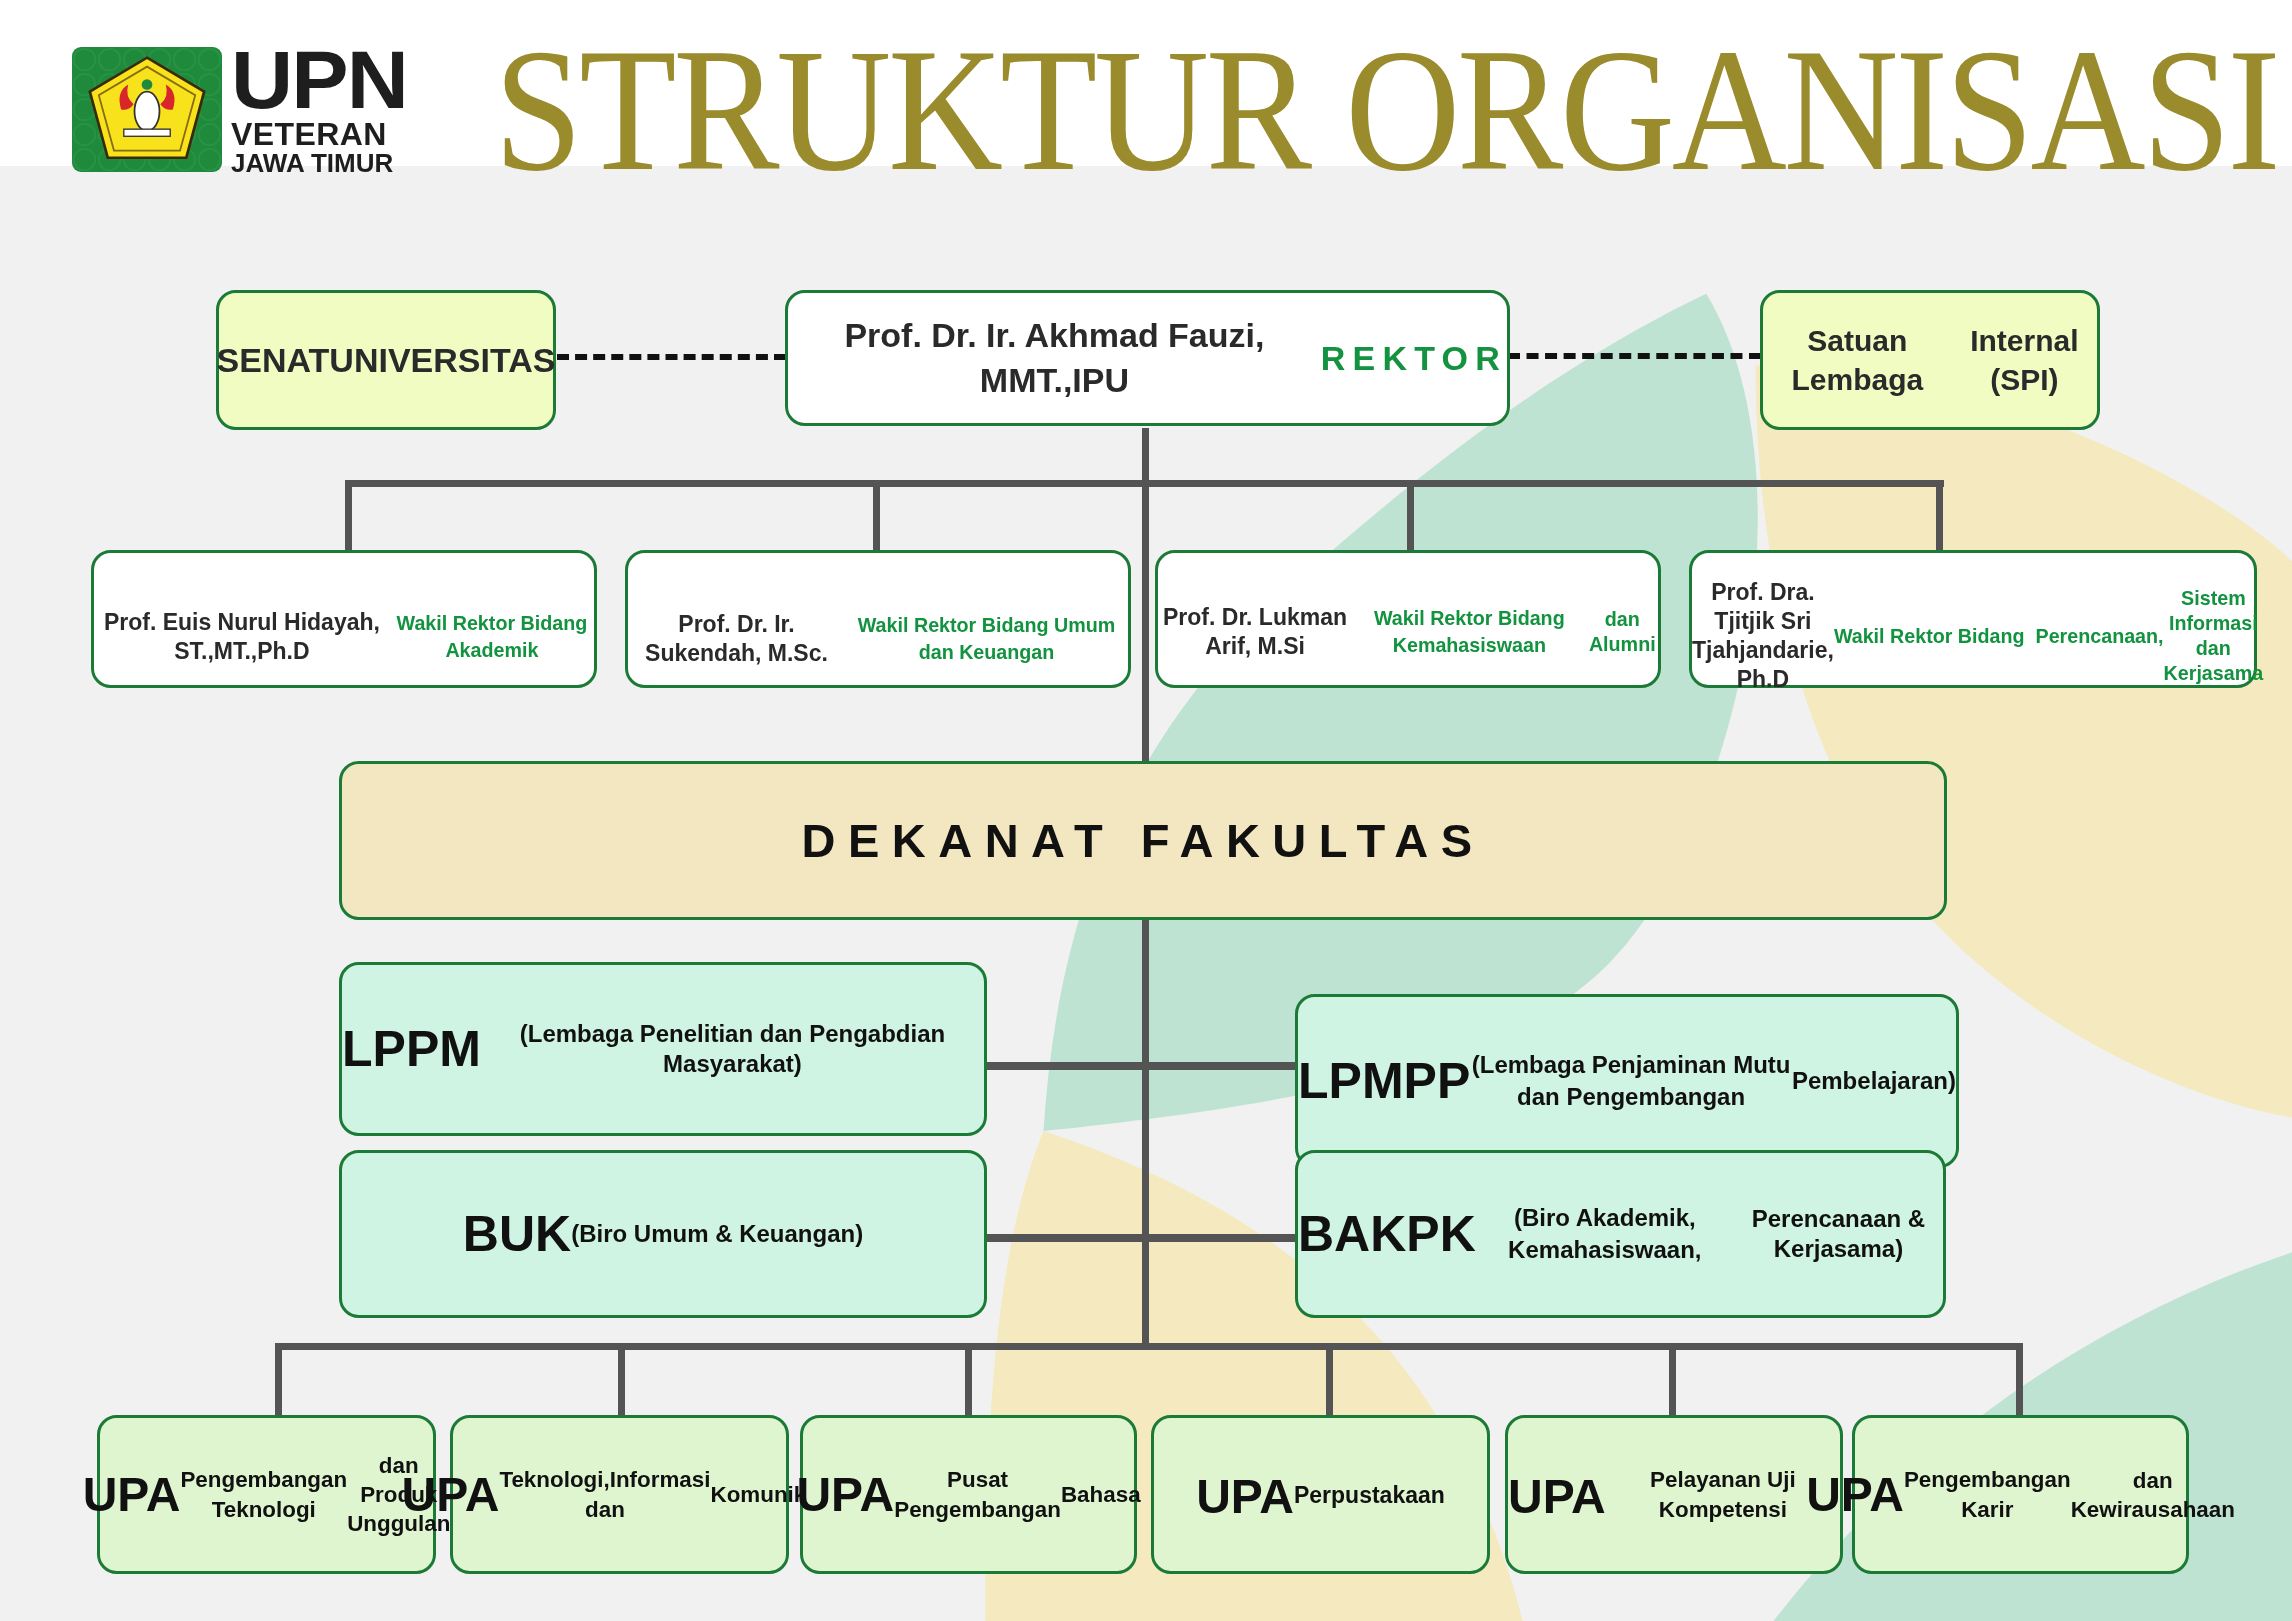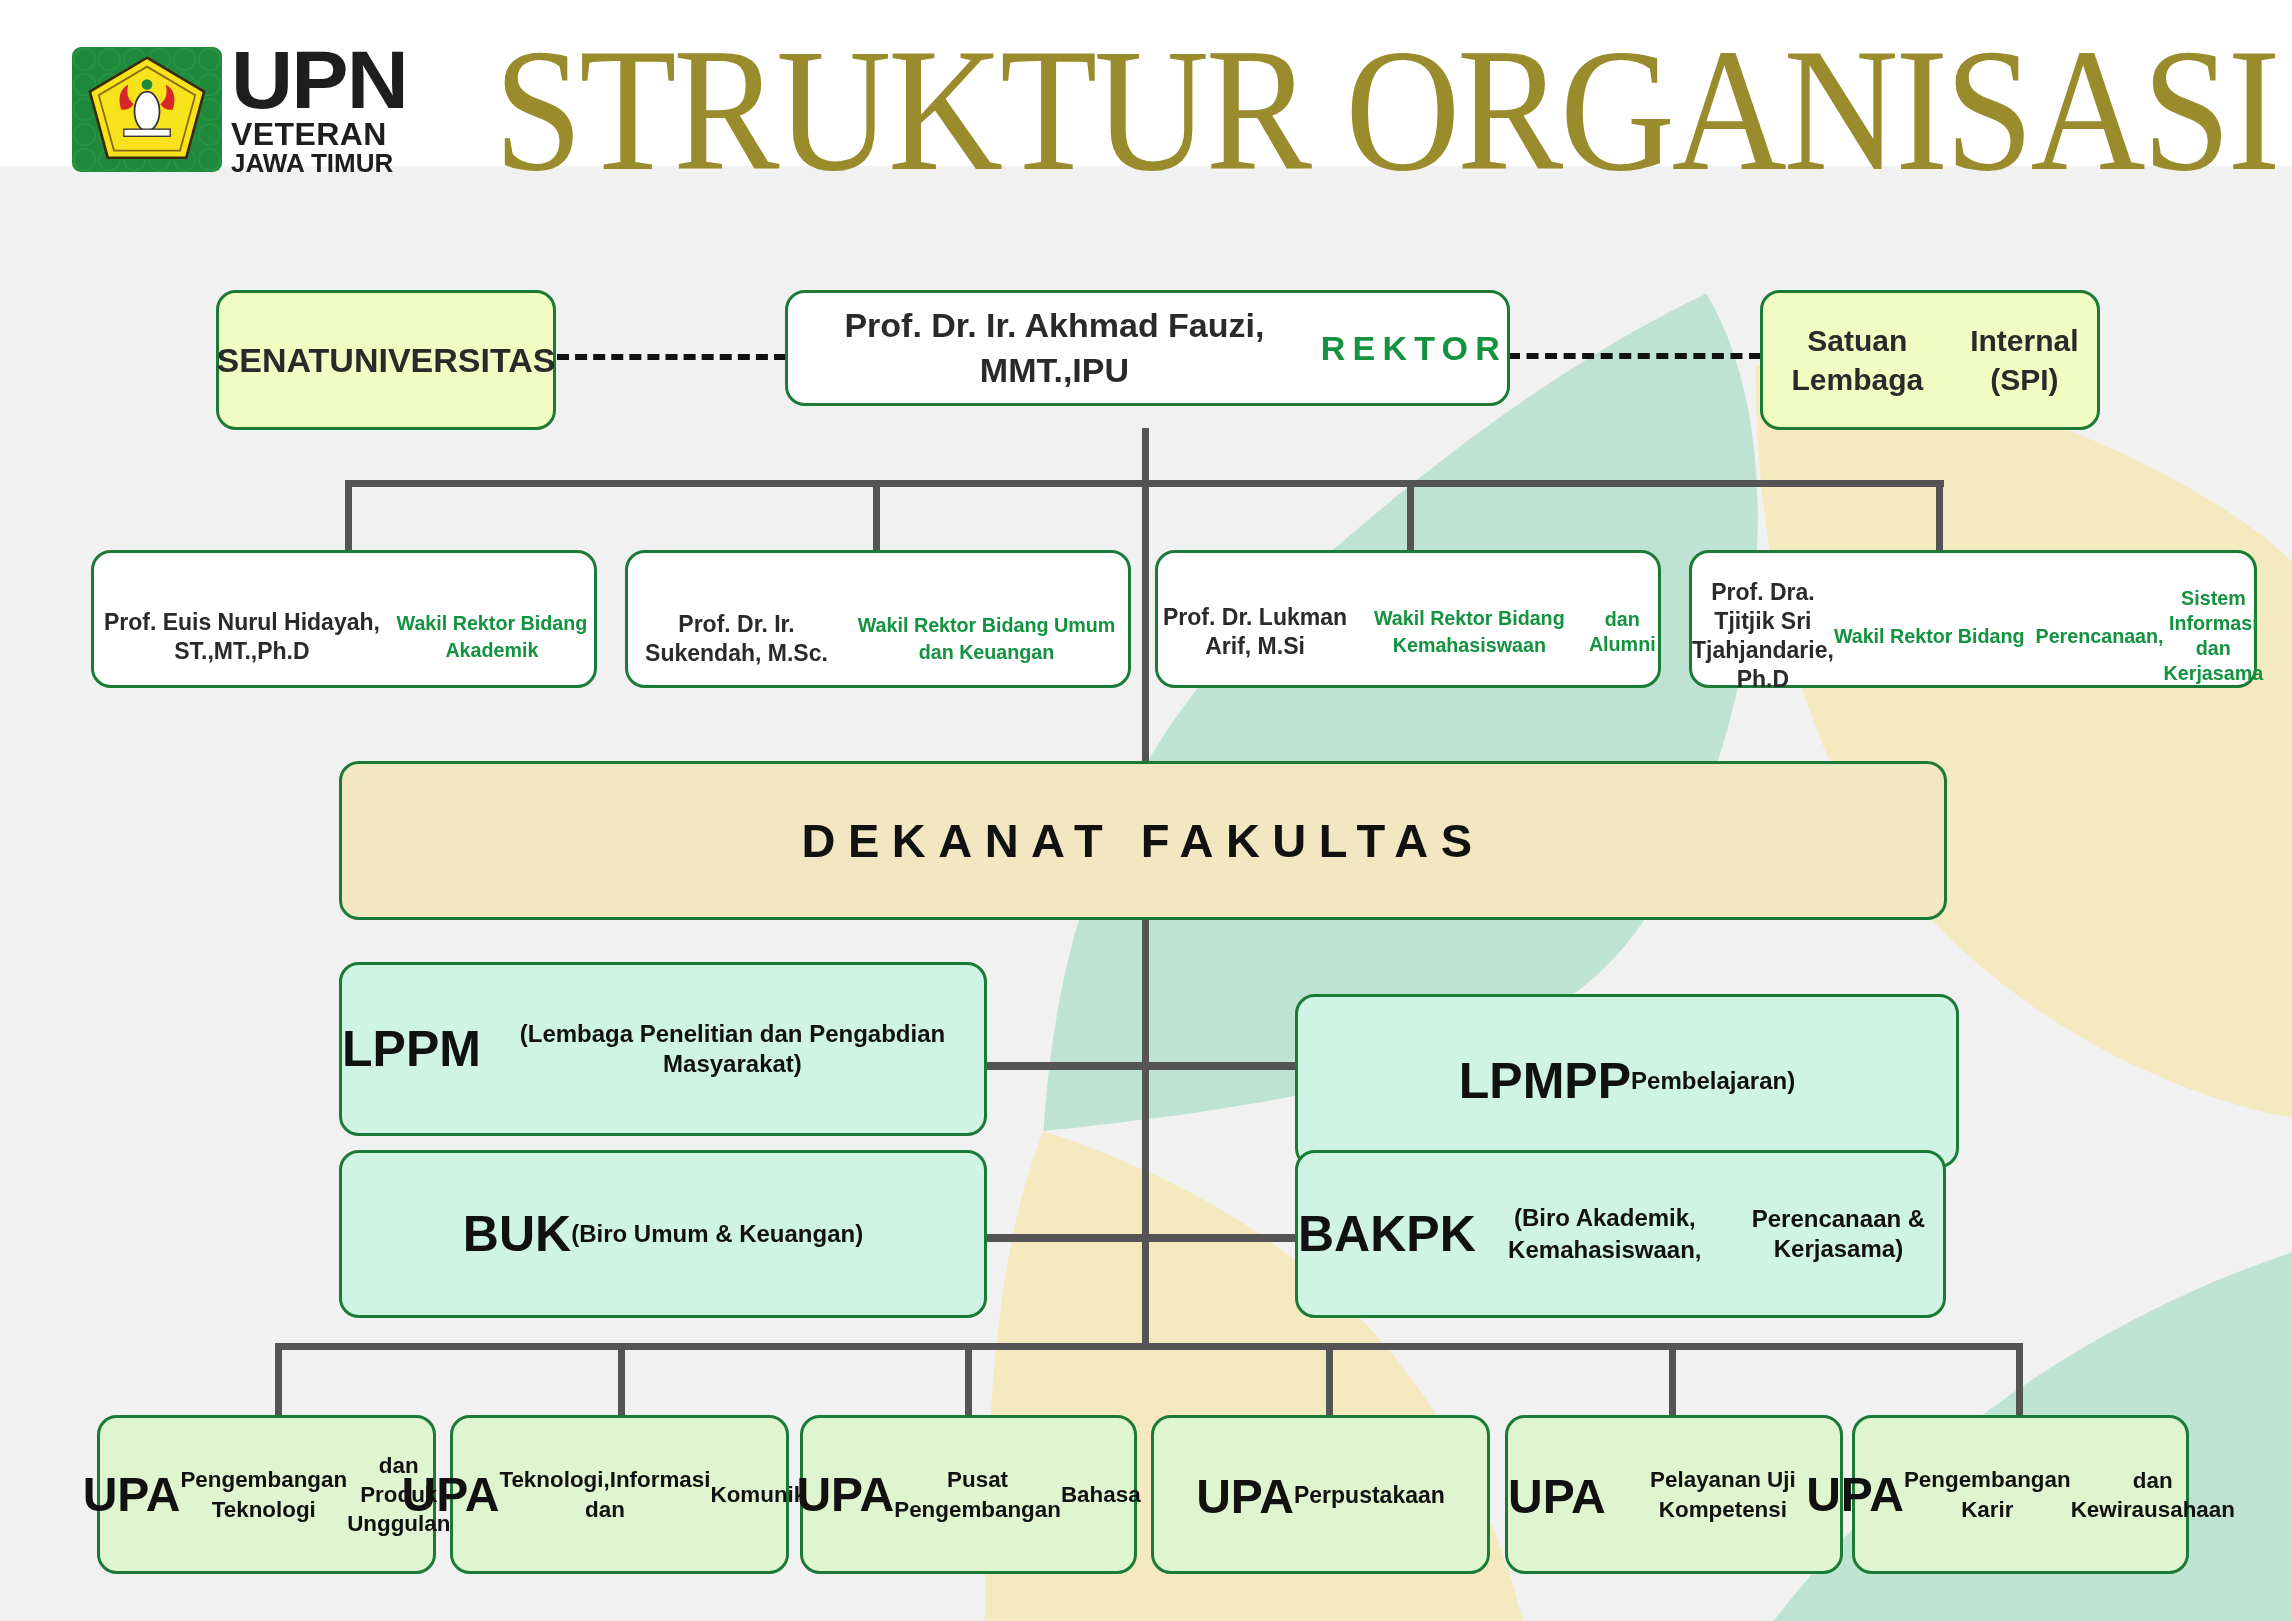--- a/index.html
+++ b/index.html
@@ -77,21 +77,21 @@
 <div class="line" style="left:965px;top:1343px;width:7.2px;height:73px;"></div>
 <div class="line" style="left:1326px;top:1343px;width:7.2px;height:73px;"></div>
 <div class="line" style="left:1669px;top:1343px;width:7.2px;height:73px;"></div>
 <div class="line" style="left:2016px;top:1343px;width:7.2px;height:73px;"></div>
 
 <div class="box lime" style="left:216px;top:290px;width:340px;height:140px;">
   <div class="t-dark" style="font-size:34px;line-height:45px;">SENAT</div>
   <div class="t-dark" style="font-size:34px;line-height:45px;">UNIVERSITAS</div>
 </div>
 
-<div class="box white" style="left:785px;top:290px;width:725px;height:116px;">
+<div class="box white" style="left:785px;top:290px;width:725px;height:136px;">
   <div class="t-dark" style="font-size:34px;line-height:45px;">Prof. Dr. Ir. Akhmad Fauzi, MMT.,IPU</div>
   <div class="t-green" style="font-size:34px;line-height:47px;letter-spacing:7.2px;">REKTOR</div>
 </div>
 
 <div class="box lime" style="left:1760px;top:290px;width:340px;height:140px;">
   <div class="t-dark" style="font-size:30px;line-height:39px;">Satuan Lembaga</div>
   <div class="t-dark" style="font-size:30px;line-height:39px;">Internal (SPI)</div>
 </div>
 
 <div class="box white" style="left:91px;top:550px;width:506px;height:138px;justify-content:flex-start;padding-top:36px;">
@@ -116,20 +116,21 @@
 <div class="box tan" style="left:339px;top:761px;width:1608px;height:159px;">
   <div class="t-black" style="font-size:47px;letter-spacing:12.5px;">DEKANAT FAKULTAS</div>
 </div>
 
 <div class="box mint" style="left:339px;top:962px;width:648px;height:174px;">
   <div class="t-black" style="font-size:50px;line-height:57px;">LPPM</div>
   <div class="t-black" style="font-size:24px;line-height:30px;">(Lembaga Penelitian dan Pengabdian Masyarakat)</div>
 </div>
 <div class="box mint" style="left:1295px;top:994px;width:664px;height:174px;">
   <div class="t-black" style="font-size:50px;line-height:54px;">LPMPP</div>
+  <div class="t-black" style="font-size:24px;line-height:32px;">(Lembaga Penjaminan Mutu dan Pengembangan</div>
   <div class="t-black" style="font-size:24px;line-height:30px;">Pembelajaran)</div>
 </div>
 <div class="box mint" style="left:339px;top:1150px;width:648px;height:168px;">
   <div class="t-black" style="font-size:50px;line-height:56px;">BUK</div>
   <div class="t-black" style="font-size:24px;line-height:30px;">(Biro Umum &amp; Keuangan)</div>
 </div>
 <div class="box mint" style="left:1295px;top:1150px;width:651px;height:168px;">
   <div class="t-black" style="font-size:50px;line-height:54px;">BAKPK</div>
   <div class="t-black" style="font-size:24px;line-height:32px;">(Biro Akademik, Kemahasiswaan,</div>
   <div class="t-black" style="font-size:24px;line-height:30px;">Perencanaan &amp; Kerjasama)</div>

